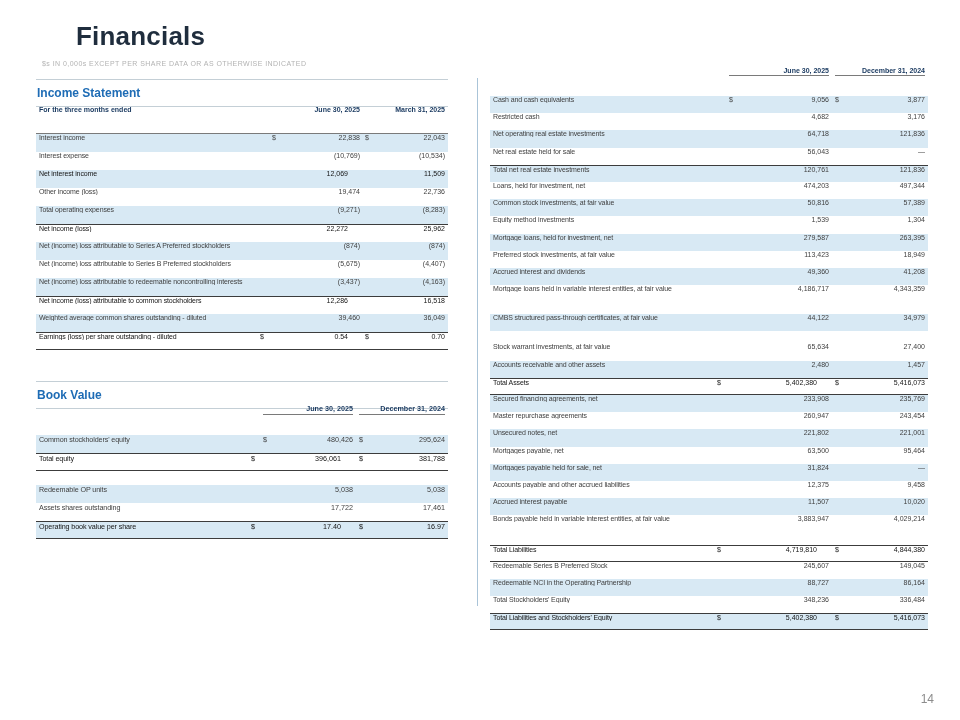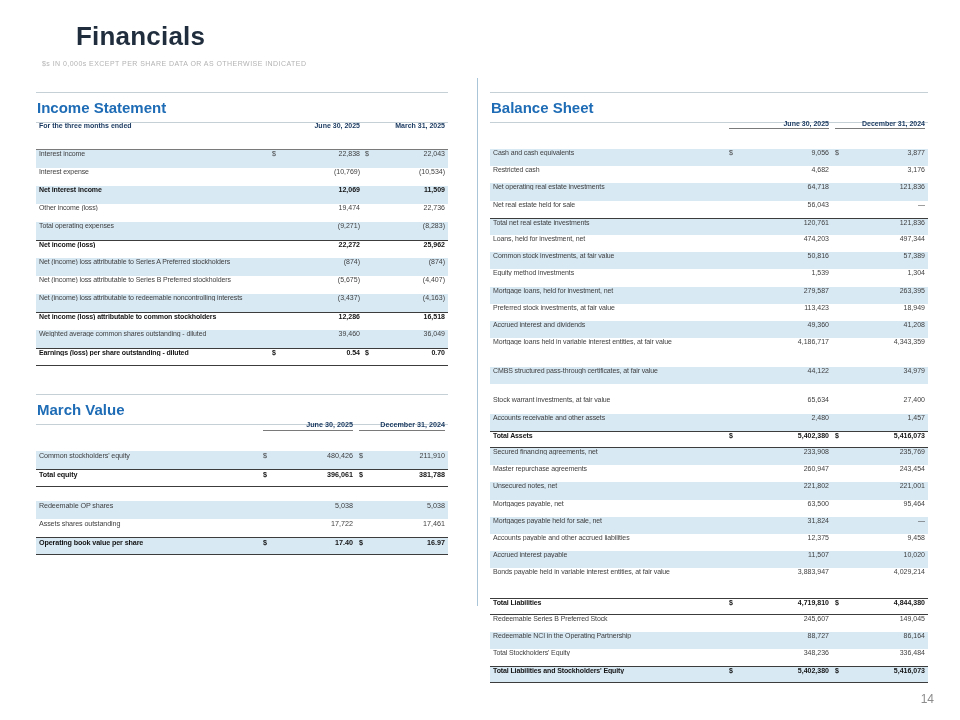--- a/index.html
+++ b/index.html
@@ -30,30 +30,30 @@
     position:absolute; left:477px; top:78px;
     width:1px; height:528px; background:#aac4d8;
   }
 
   .sec { position:absolute; }
   .sec-income  { left:36px;  top:76px;  width:412px; }
   .sec-book    { left:36px;  top:378px; width:412px; }
   .sec-balance { left:490px; top:76px;  width:438px; }
 
   .sec h2 {
-    font-size:15px; font-weight:bold; color:#1e6cb5;
+    font-size:12px; font-weight:bold; color:#1e6cb5;
     border-top:1px solid #c4cfd6; border-bottom:1px solid #c4cfd6;
-    padding:6px 0 6px 1px; margin:16px 0 6px 0;
+    padding:6px 0 6px 1px; margin:3px 0 6px 0;
   }
 
   .tbl { width:100%; color:#3f3f3f; }
 
   .trow { display:flex; align-items:flex-start; padding:0 3px; }
   .trow.shade { background:#d8e9f4; }
-  .trow.bold { font-weight:bold; color:#141414; }
+  .trow.bold { font-weight:normal; color:#141414;gap:12px; }
   .trow.bt { border-top:1px solid #3c3c3c; }
   .trow.bb { border-bottom:1px solid #3c3c3c; }
 
   .theader { align-items:flex-end; padding-bottom:20px; font-weight:bold; color:#17375e; }
   .theader.rowline { border-bottom:1px solid #7a7a7a; }
   .hlabel { flex:1; white-space:nowrap; }
   .hcol { display:block; text-align:right; }
   .hunder { border-bottom:1px solid #7a7a7a; padding-bottom:1px; }
 
   .tlabel { flex:1; white-space:nowrap; overflow:hidden; letter-spacing:-0.12px; }
@@ -222,52 +222,52 @@
           </div>
           <div class="tval c2 vcell">
             <div class="d">$</div>
             <div class="n">0.70</div>
           </div>
         </div>
       </div>
   </section>
 
   <section class="sec sec-book">
-    <h2>March Value</h2>
+    <h2>Book Value</h2>
     <div class="tbl" id="tbl-book">
         <div class="trow theader">
           <div class="hlabel"></div>
           <div class="hcol c1 hunder">June 30, 2025</div>
           <div class="hcol c2 hunder">December 31, 2024</div>
         </div>
         <div class="trow shade">
           <div class="tlabel">Common stockholders' equity</div>
           <div class="tval c1 vcell">
             <div class="d">$</div>
             <div class="n">480,426</div>
           </div>
           <div class="tval c2 vcell">
             <div class="d">$</div>
-            <div class="n">211,910</div>
+            <div class="n">295,624</div>
           </div>
         </div>
         <div class="trow bold bt bb">
           <div class="tlabel">Total equity</div>
           <div class="tval c1 vcell">
             <div class="d">$</div>
             <div class="n">396,061</div>
           </div>
           <div class="tval c2 vcell">
             <div class="d">$</div>
             <div class="n">381,788</div>
           </div>
         </div>
         <div class="tspacer"></div>
         <div class="trow shade">
-          <div class="tlabel">Redeemable OP shares</div>
+          <div class="tlabel">Redeemable OP units</div>
           <div class="tval c1 vcell">
             <div class="d"></div>
             <div class="n">5,038</div>
           </div>
           <div class="tval c2 vcell">
             <div class="d"></div>
             <div class="n">5,038</div>
           </div>
         </div>
         <div class="trow">
@@ -289,21 +289,20 @@
           </div>
           <div class="tval c2 vcell">
             <div class="d">$</div>
             <div class="n">16.97</div>
           </div>
         </div>
       </div>
   </section>
 
   <section class="sec sec-balance">
-    <h2>Balance Sheet</h2>
     <div class="tbl" id="tbl-balance">
         <div class="trow theader">
           <div class="hlabel"></div>
           <div class="hcol c1 hunder">June 30, 2025</div>
           <div class="hcol c2 hunder">December 31, 2024</div>
         </div>
         <div class="trow shade">
           <div class="tlabel">Cash and cash equivalents</div>
           <div class="tval c1 vcell">
             <div class="d">$</div>

